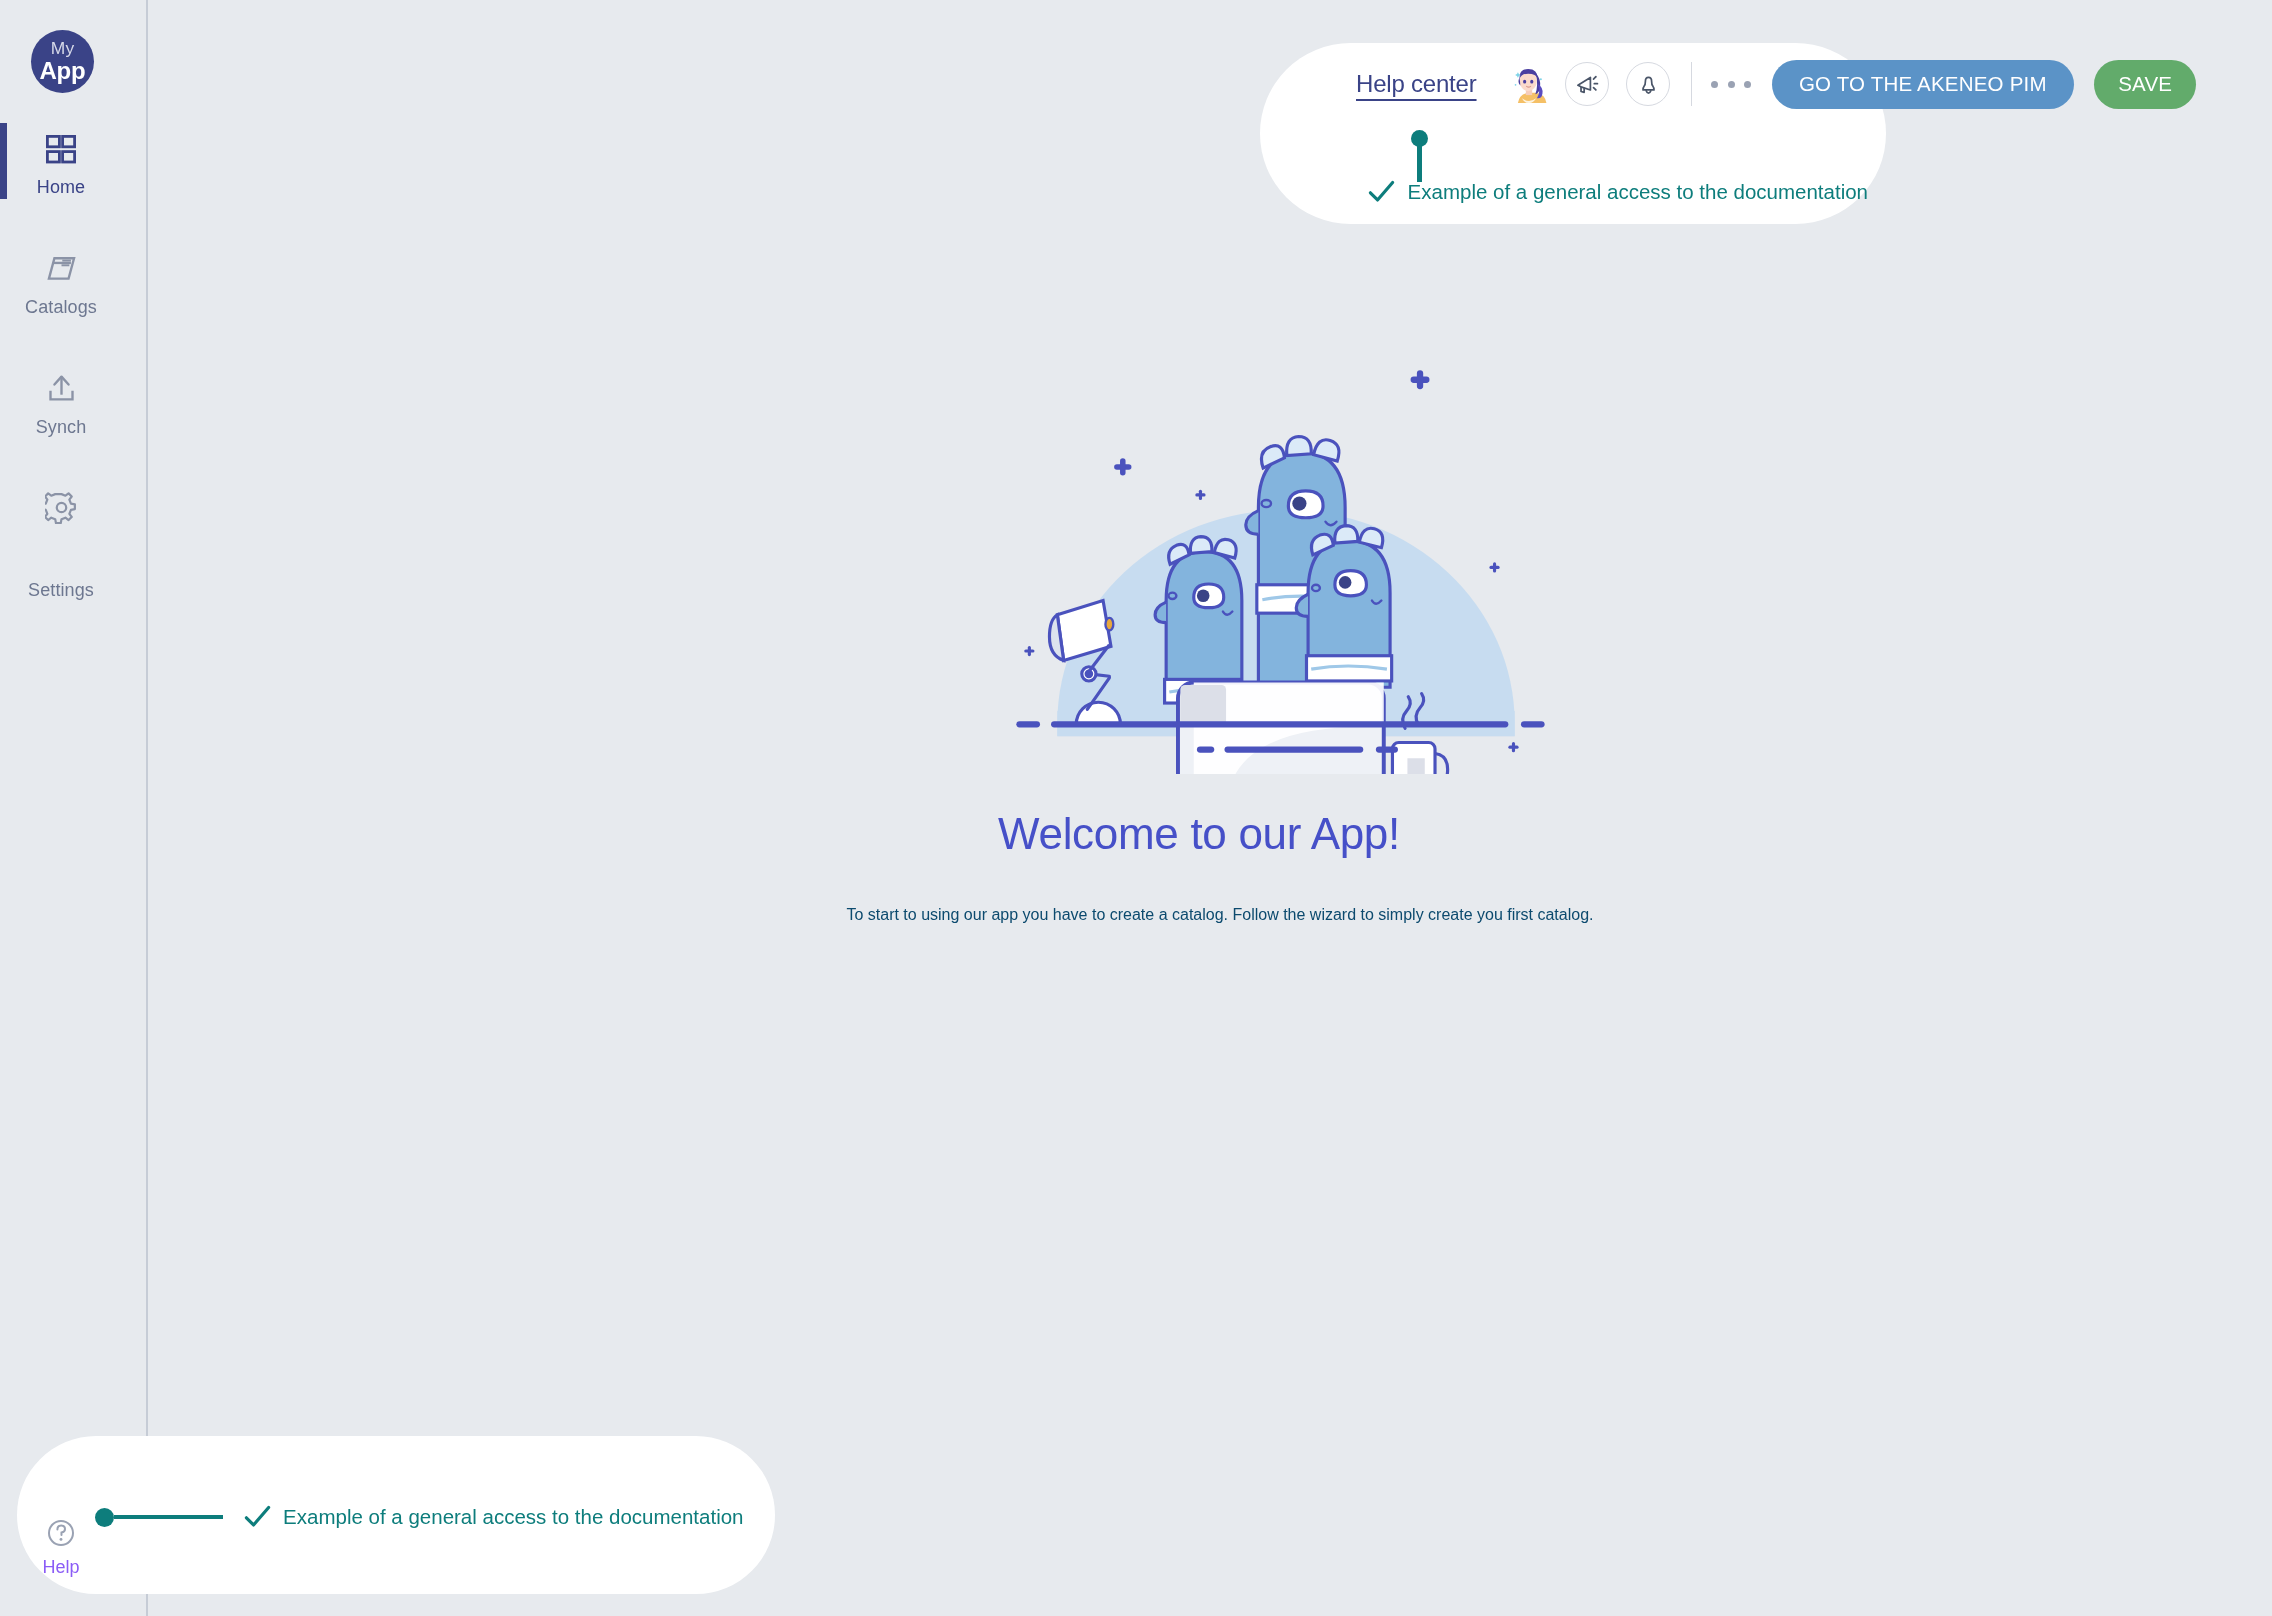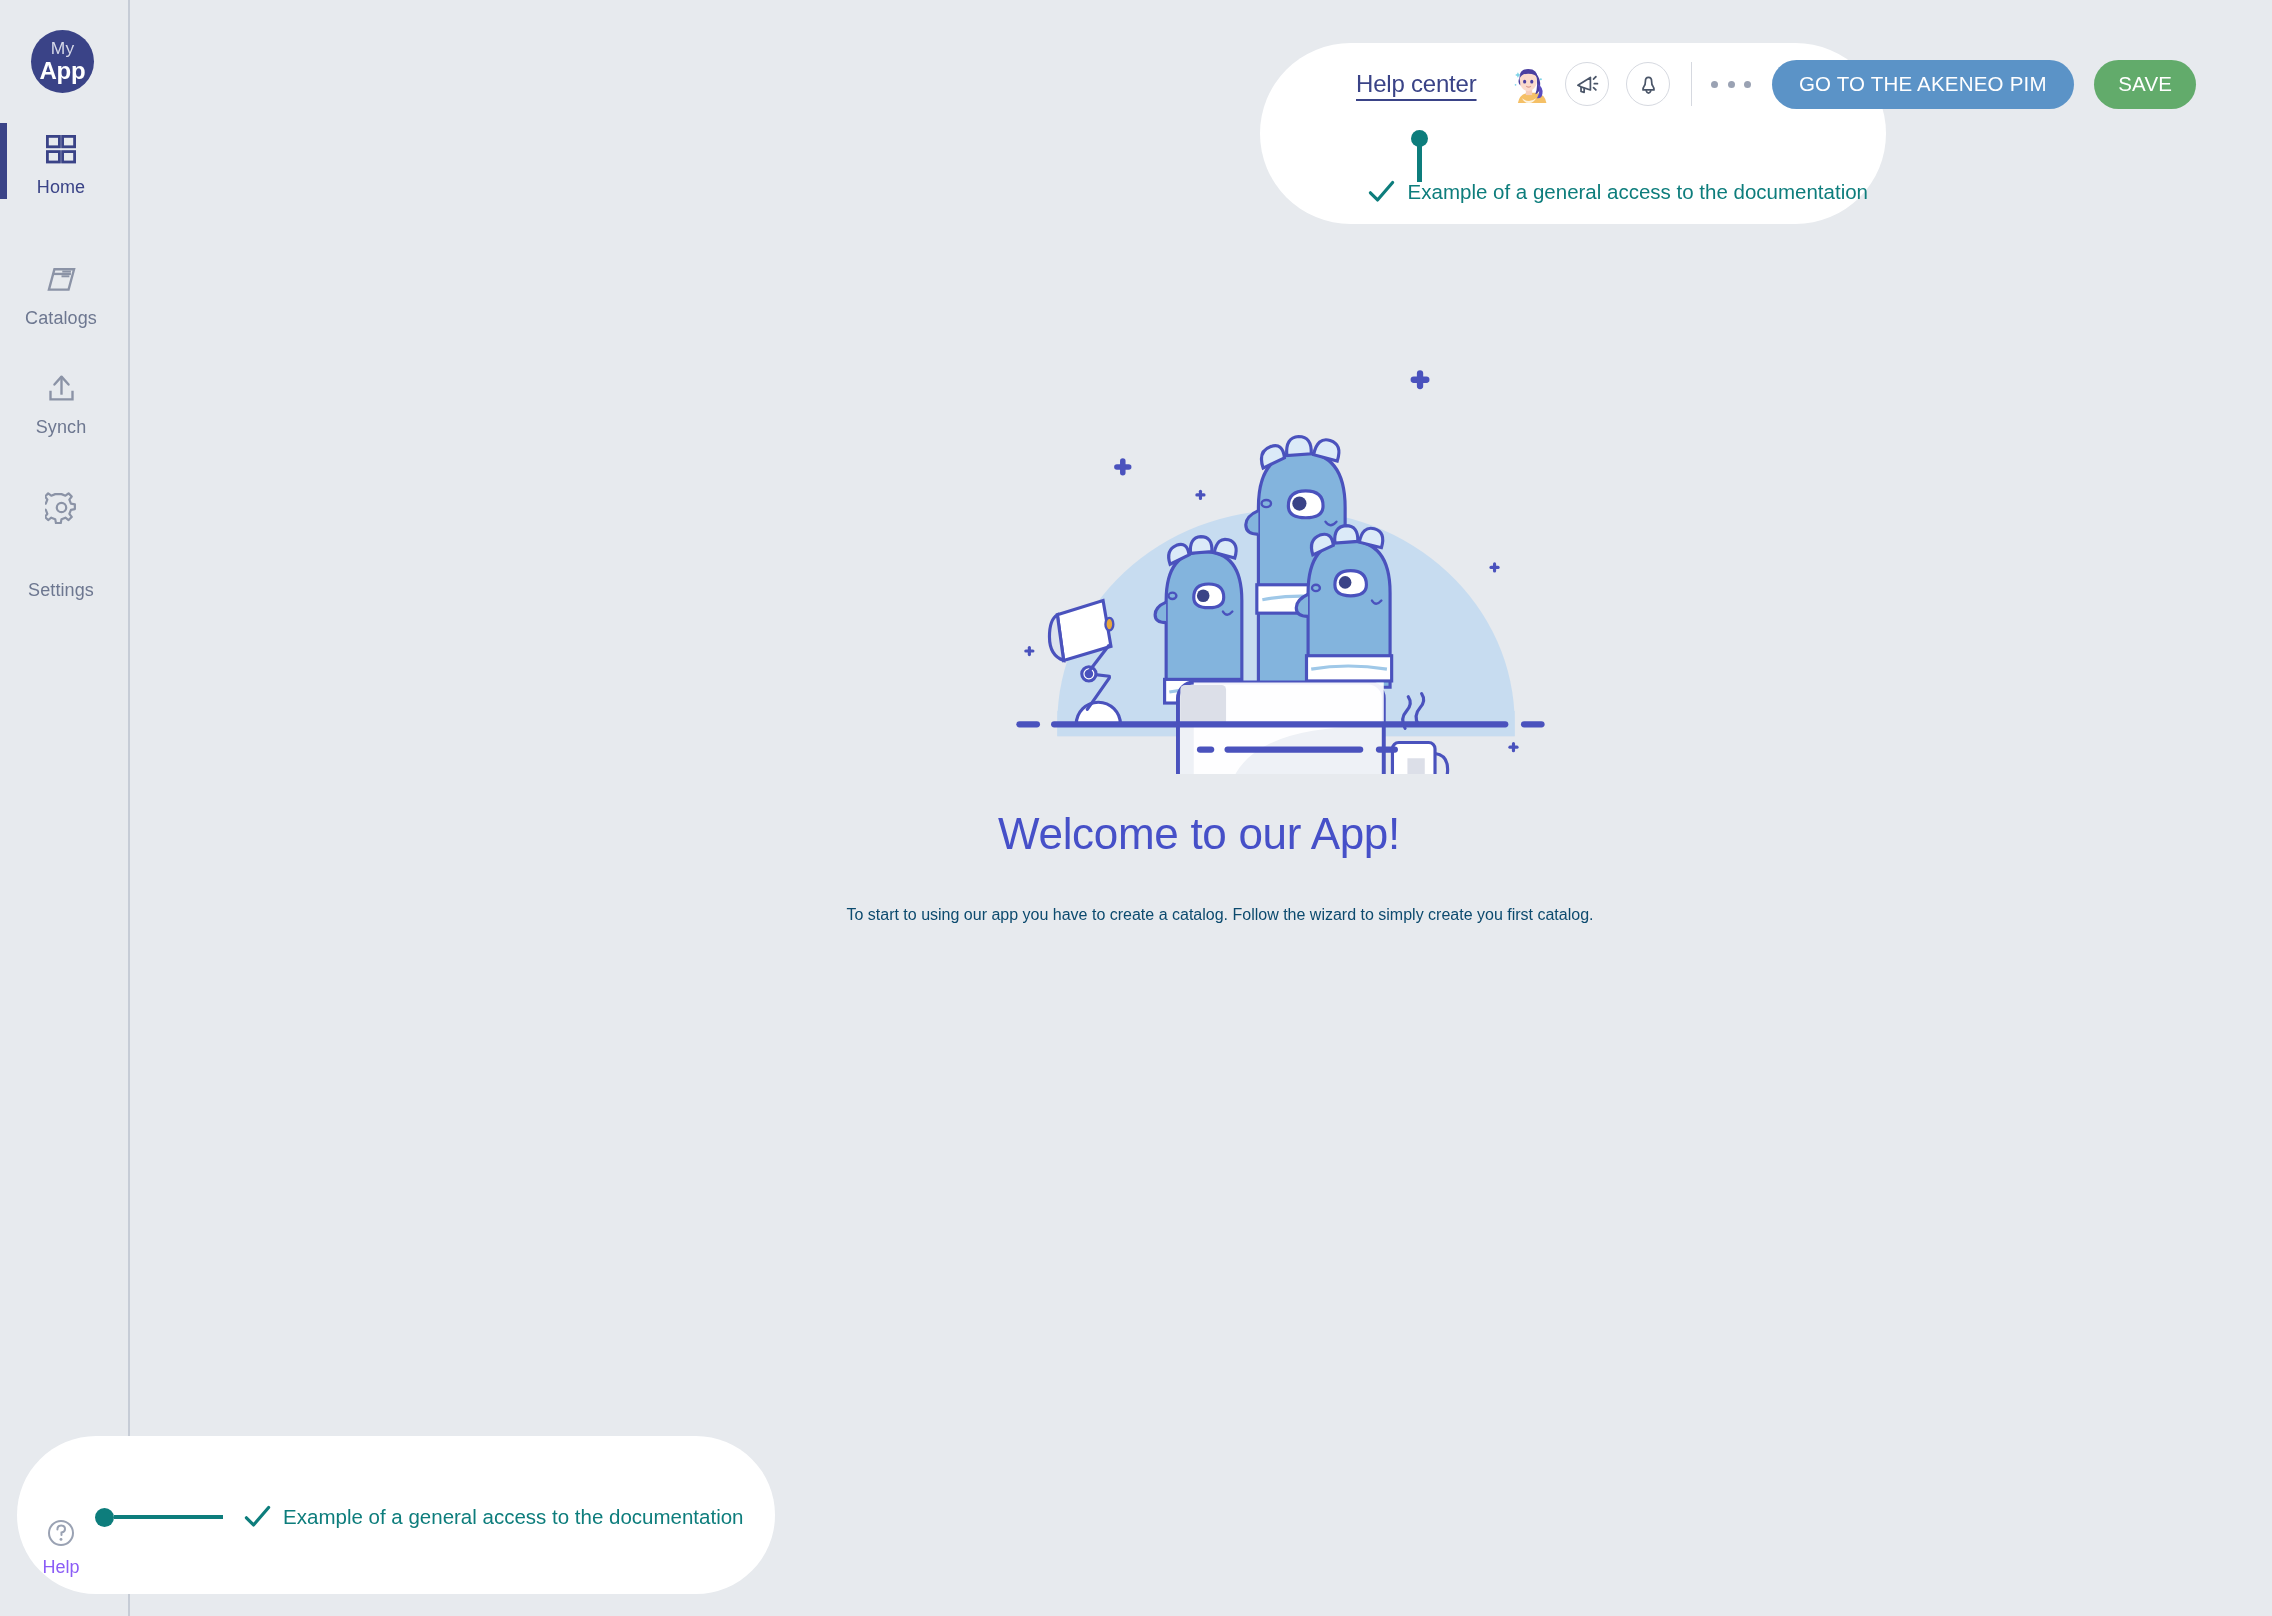--- a/index.html
+++ b/index.html
@@ -13,21 +13,21 @@
     position: relative;
     overflow: hidden;
     font-family: "Liberation Sans", sans-serif;
     -webkit-font-smoothing: antialiased;
   }
 
   
   #sidebar {
     position: absolute;
     left: 0; top: 0;
-    width: 130px;
+    width: 148px;
     height: 1616px;
     background: #e7eaee;
     border-right: 2.4px solid #c6ccd6;
     box-sizing: border-box;
     z-index: 5;
   }
   #logo {
     position: absolute;
     left: 31px; top: 30px;
     width: 63px; height: 63px;
@@ -411,21 +411,21 @@
       <svg width="32" height="32" viewBox="0 0 40 40">
         <rect x="3" y="3" width="15" height="13" fill="none" stroke="#3a4387" stroke-width="3.5"></rect>
         <rect x="22" y="3" width="15" height="13" fill="none" stroke="#3a4387" stroke-width="3.5"></rect>
         <rect x="3" y="22" width="15" height="13" fill="none" stroke="#3a4387" stroke-width="3.5"></rect>
         <rect x="22" y="22" width="15" height="13" fill="none" stroke="#3a4387" stroke-width="3.5"></rect>
       </svg>
     </span>
     <span class="lbl">Home</span>
   </div>
 
-  <div class="nav-item" style="top:254px;">
+  <div class="nav-item" style="top:243px;">
 
     <span class="ico">
       <svg width="33" height="32" viewBox="0 0 42 40">
         <path d="M12 5 L37 5 L30 31 L5 31 Z" fill="none" stroke="#8b93a6" stroke-width="3"></path>
         <path d="M10 11 L33 11" stroke="#8b93a6" stroke-width="3" fill="none"></path>
         <path d="M22 8 L33 8" stroke="#8b93a6" stroke-width="2.5" fill="none"></path>
         <path d="M21 14 L31 14" stroke="#8b93a6" stroke-width="2.5" fill="none"></path>
       </svg>
     </span>
     <span class="lbl">Catalogs</span>

